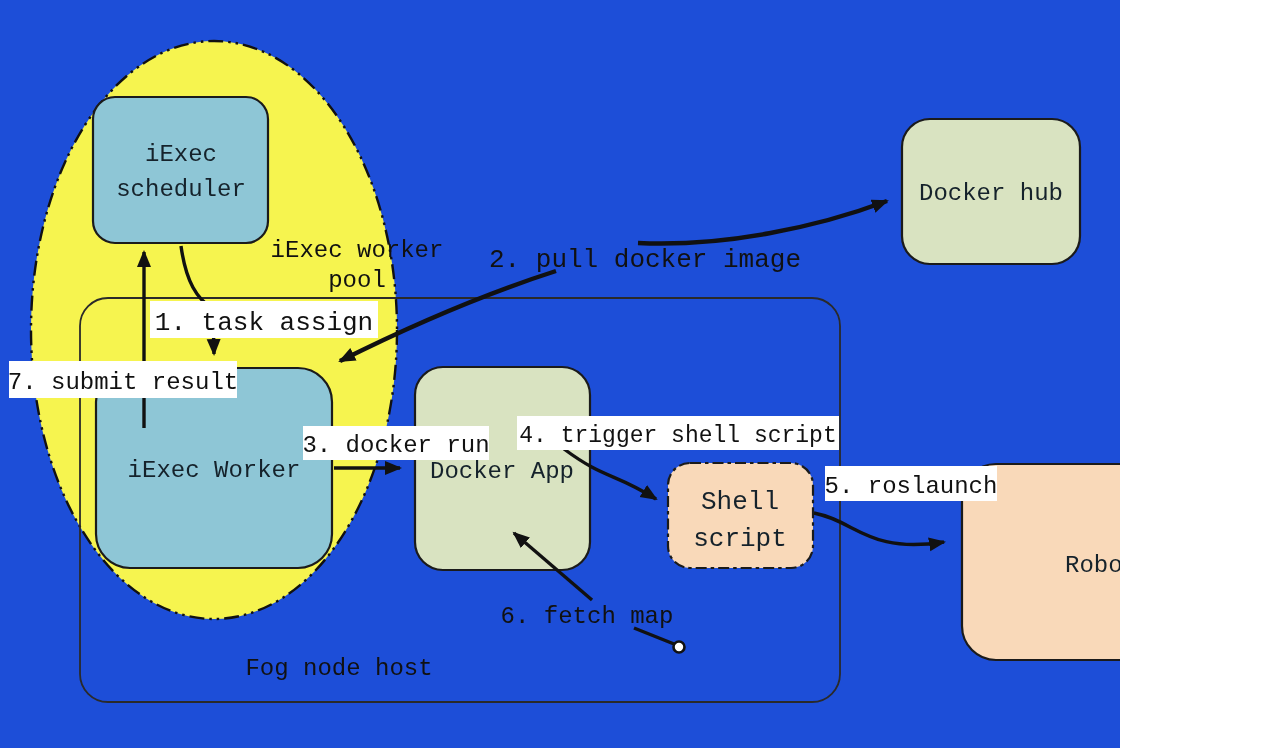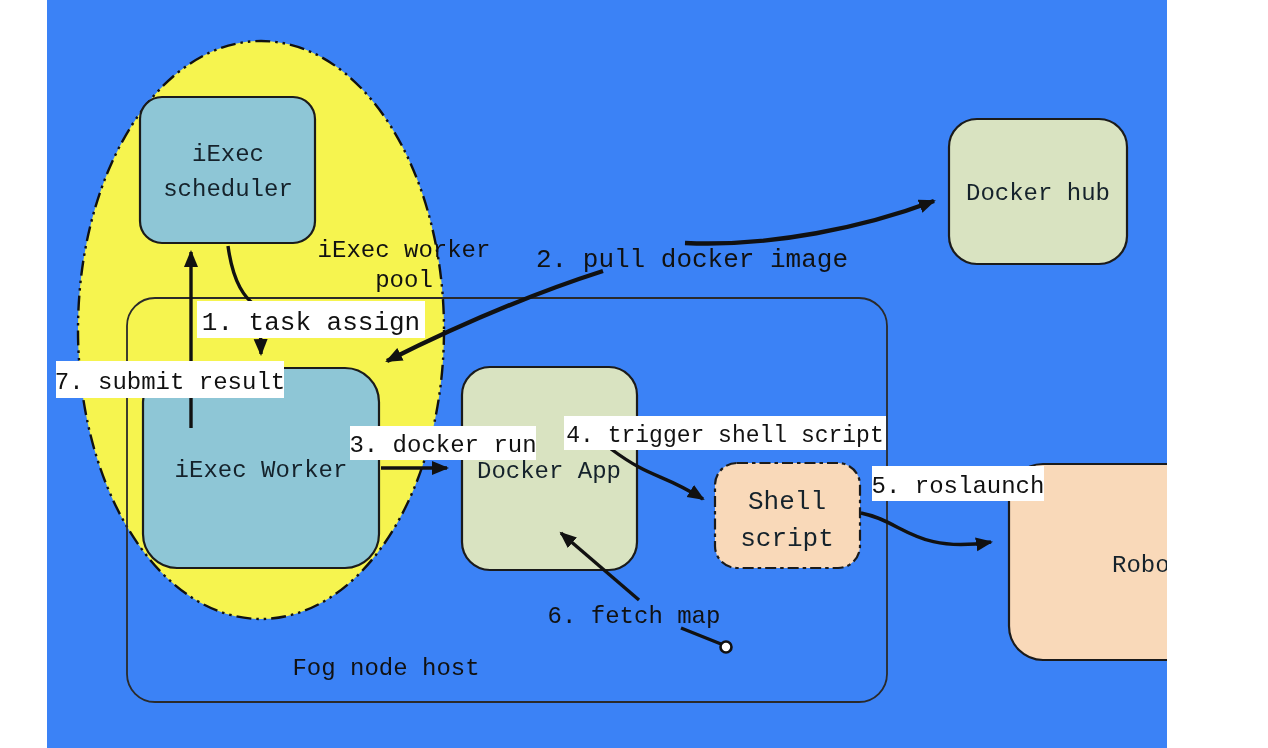--- a/index.html
+++ b/index.html
@@ -1,16 +1,16 @@
 <!DOCTYPE html>
 <html><head>
 <meta charset="utf-8">
 <style>
   html,body{margin:0;padding:0;background:#ffffff;}
-  #canvas{position:relative;width:1120px;height:748px;background:#3b82f6;overflow:hidden;margin-left:47px;}
+  #canvas{position:relative;width:1120px;height:748px;background:#1d4ed8;overflow:hidden;}
   svg{position:absolute;left:0;top:0;display:block;}
   .node-border{stroke:#1b1b1b;stroke-width:2.2;}
   .fog-border{fill:none;stroke:#2a2a2a;stroke-width:1.8;}
   .pool-border{stroke:#111111;stroke-width:2.4;stroke-dasharray:15 5 2.5 5 2.5 5;}
   .dashdot{stroke-dasharray:11 4 3.5 4;}
   .arrow{fill:none;stroke:#111111;stroke-width:3.4;}
   .arrow-thick{fill:none;stroke:#111111;stroke-width:4.4;}
   .arrowhead{fill:#111111;}
   .label-bg{fill:#ffffff;}
   text{font-family:"Liberation Mono","DejaVu Sans Mono",monospace;fill:#15222b;}

